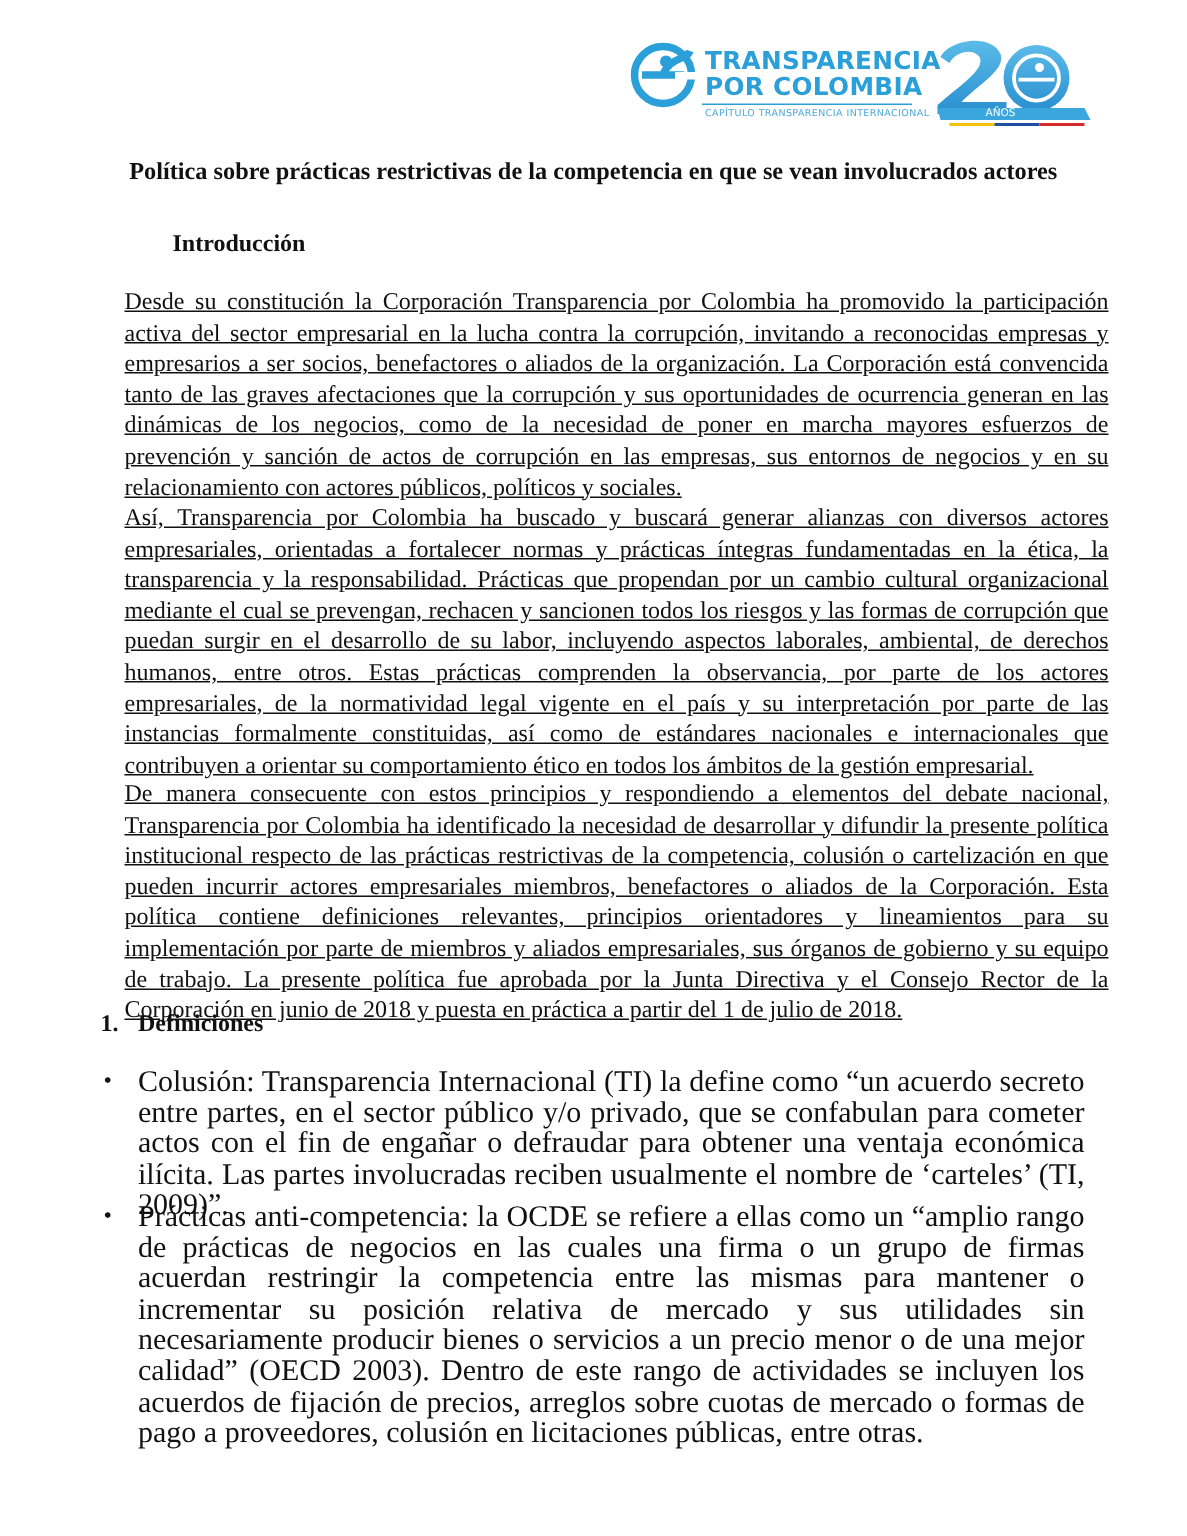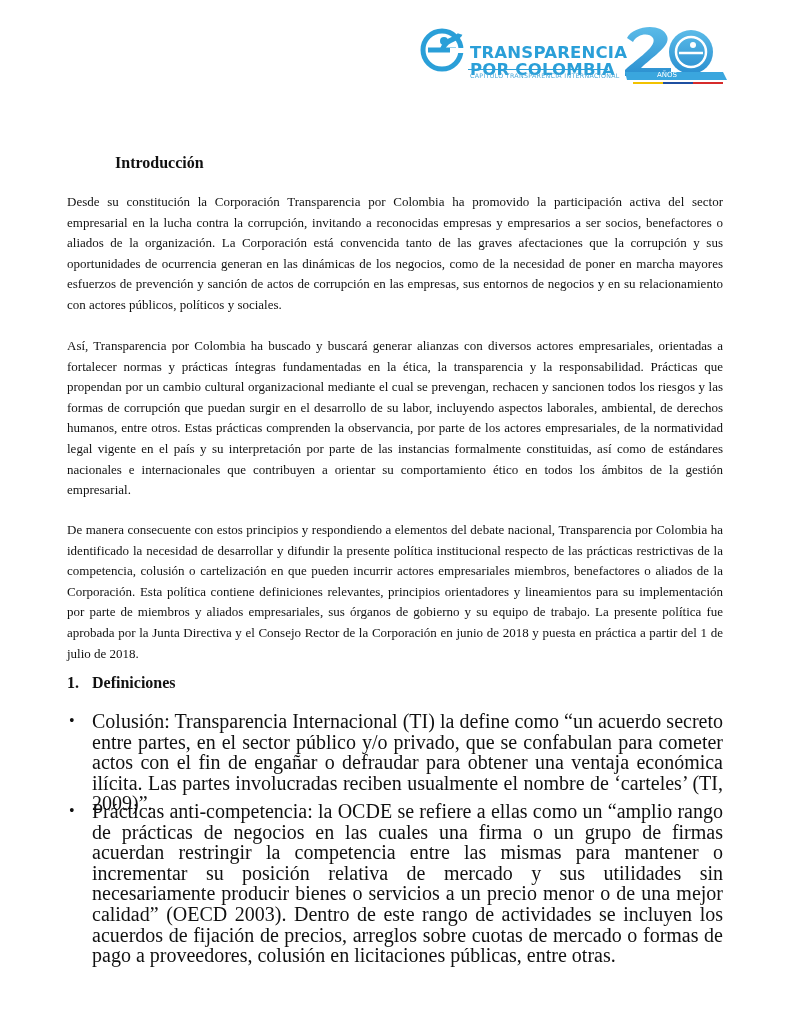--- a/index.html
+++ b/index.html
@@ -2,32 +2,32 @@
 <html><head>
 <meta charset="utf-8">
 <style>
   * { margin: 0; padding: 0; box-sizing: border-box; }
   html, body { width: 791px; height: 1024px; background: #ffffff; overflow: hidden; }
   body { position: relative; font-family: "Liberation Serif", "DejaVu Serif", serif; color: #111111; }
 
   .header-logos { position: absolute; top: 22px; left: 418px; width: 320px; height: 66px; }
   .tpc-logo { position: absolute; left: 0; top: 0; width: 195px; height: 66px; }
   .tpc-emblem { position: absolute; left: 2px; top: 6px; width: 44px; height: 44px; }
-  .tpc-name { position: absolute; left: 52px; top: 10px; color: #2a9fd8; font-family: "DejaVu Sans", sans-serif; font-weight: bold; font-size: 16.5px; line-height: 17px; letter-spacing: 0.2px; margin-top: 12px; }
+  .tpc-name { position: absolute; left: 52px; top: 10px; color: #2a9fd8; font-family: "DejaVu Sans", sans-serif; font-weight: bold; font-size: 16.5px; line-height: 17px; letter-spacing: 0.2px; }
   .tpc-rule { position: absolute; left: 50px; top: 47px; width: 140px; height: 1px; background: #2a9fd8; }
   .tpc-sub { position: absolute; left: 52px; top: 50px; color: #4aa8d8; font-family: "DejaVu Sans", sans-serif; font-size: 6.3px; letter-spacing: 0.3px; white-space: nowrap; }
 
   .anniv-logo { position: absolute; left: 205px; top: 2px; width: 112px; height: 64px; }
   .anniv-label { position: absolute; left: 34px; top: 47px; color: #ffffff; font-family: "DejaVu Sans", sans-serif; font-size: 7px; font-weight: normal; }
 
   .doc-title { position: absolute; top: 104px; left: 60px; width: 671px; text-align: center; font-weight: bold; font-size: 16.2px; line-height: 20px; }
 
   .section-heading { position: absolute; left: 67px; font-weight: bold; font-size: 16px; line-height: 20px; }
 
-  .para { position: absolute; left: 67px; width: 656px; font-size: 13px; line-height: 20.6px; text-align: justify; }
+  .para { position: absolute; left: 83px; width: 656px; font-size: 16px; line-height: 20.6px; text-align: justify; text-decoration: underline; }
 
   .numbered-heading { position: absolute; left: 67px; top: 673px; font-weight: bold; font-size: 16px; line-height: 20px; }
   .numbered-heading .num { display: inline-block; width: 25px; }
 
   .bullet-item { position: absolute; left: 67px; width: 656px; }
   .bullet-dot { position: absolute; left: 2px; top: 0; font-size: 16px; line-height: 20.6px; }
   .bullet-text { position: absolute; left: 25px; width: 631px; font-size: 20px; line-height: 20.6px; text-align: justify; font-family: Liberation Serif, serif; }
 </style>
 </head>
 <body>
@@ -65,20 +65,21 @@
       <path d="M2 48 L 100 48 L 104 56 L 4 56 Z" fill="#3aa6de"></path>
       <rect x="10" y="58" width="30" height="2" fill="#f2c200"></rect>
       <rect x="40" y="58" width="30" height="2" fill="#1f4fa0"></rect>
       <rect x="70" y="58" width="30" height="2" fill="#d62b2b"></rect>
     </svg>
     <div class="anniv-label">AÑOS</div>
   </div>
 </div>
 
 <div class="doc-title">
+  <div>Política sobre prácticas restrictivas de la competencia en que se vean involucrados actores</div>
 </div>
 
 <div class="section-heading" style="top:153px;margin-left:48px;">Introducción</div>
 
 <p class="para" style="top:192px;">Desde su constitución la Corporación Transparencia por Colombia ha promovido la participación activa del sector empresarial en la lucha contra la corrupción, invitando a reconocidas empresas y empresarios a ser socios, benefactores o aliados de la organización. La Corporación está convencida tanto de las graves afectaciones que la corrupción y sus oportunidades de ocurrencia generan en las dinámicas de los negocios, como de la necesidad de poner en marcha mayores esfuerzos de prevención y sanción de actos de corrupción en las empresas, sus entornos de negocios y en su relacionamiento con actores públicos, políticos y sociales.</p>
 <p class="para" style="top:336px;">Así, Transparencia por Colombia ha buscado y buscará generar alianzas con diversos actores empresariales, orientadas a fortalecer normas y prácticas íntegras fundamentadas en la ética, la transparencia y la responsabilidad. Prácticas que propendan por un cambio cultural organizacional mediante el cual se prevengan, rechacen y sancionen todos los riesgos y las formas de corrupción que puedan surgir en el desarrollo de su labor, incluyendo aspectos laborales, ambiental, de derechos humanos, entre otros. Estas prácticas comprenden la observancia, por parte de los actores empresariales, de la normatividad legal vigente en el país y su interpretación por parte de las instancias formalmente constituidas, así como de estándares nacionales e internacionales que contribuyen a orientar su comportamiento ético en todos los ámbitos de la gestión empresarial.</p>
 <p class="para" style="top:520px;">De manera consecuente con estos principios y respondiendo a elementos del debate nacional, Transparencia por Colombia ha identificado la necesidad de desarrollar y difundir la presente política institucional respecto de las prácticas restrictivas de la competencia, colusión o cartelización en que pueden incurrir actores empresariales miembros, benefactores o aliados de la Corporación. Esta política contiene definiciones relevantes, principios orientadores y lineamientos para su implementación por parte de miembros y aliados empresariales, sus órganos de gobierno y su equipo de trabajo. La presente política fue aprobada por la Junta Directiva y el Consejo Rector de la Corporación en junio de 2018 y puesta en práctica a partir del 1 de julio de 2018.</p>
 
 <div class="numbered-heading">
   <span class="num">1.</span><span>Definiciones</span>

